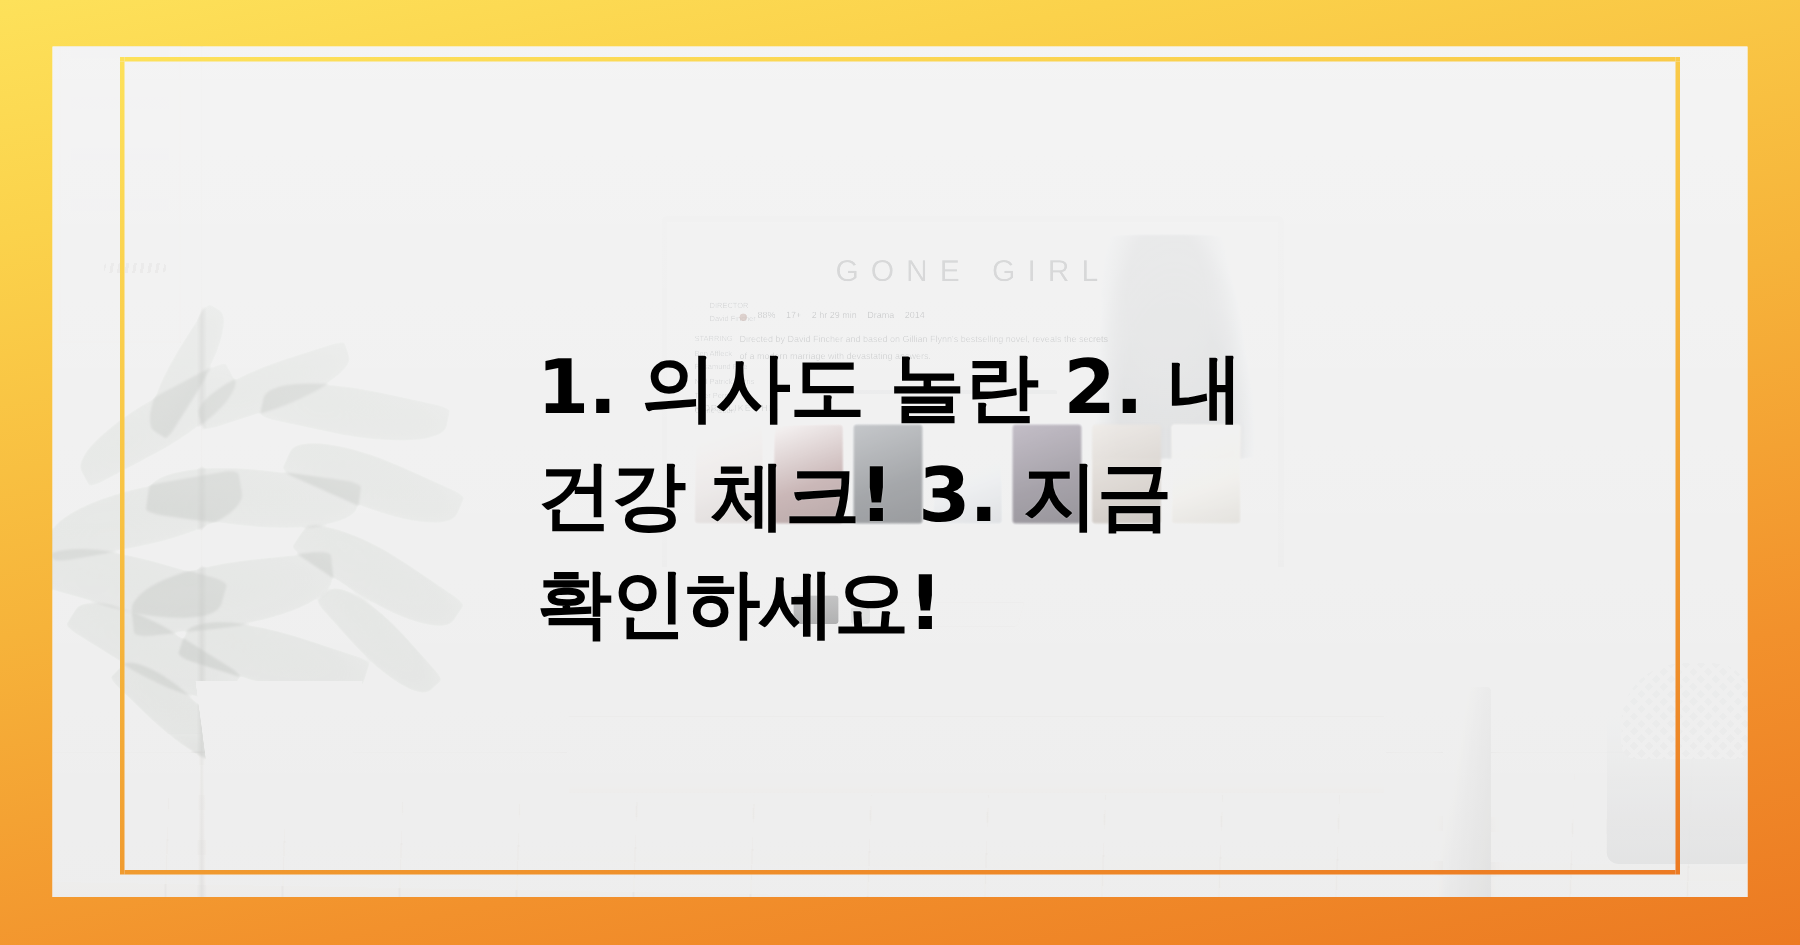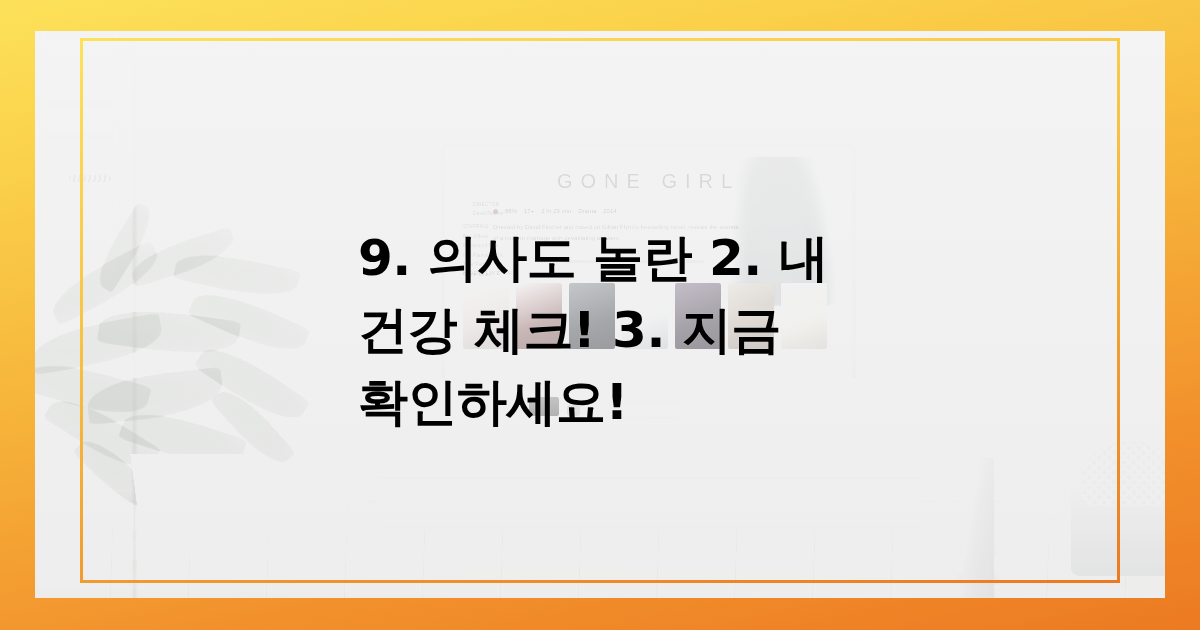--- a/index.html
+++ b/index.html
@@ -376,15 +376,15 @@
       <div class="speaker"></div>
       <div class="chair"></div>
       <div class="chair-knit"></div>
 
     </div>
     <div class="veil"></div>
   </div>
 
   <div id="inner-frame"></div>
 
-  <div id="headline">9. 의사도 놀란 2. 내 건강 체크! 3. 지금 확인하세요!</div>
+  <div id="headline">1. 의사도 놀란 2. 내 건강 체크! 3. 지금 확인하세요!</div>
 
 </div>
 
 </body></html>

